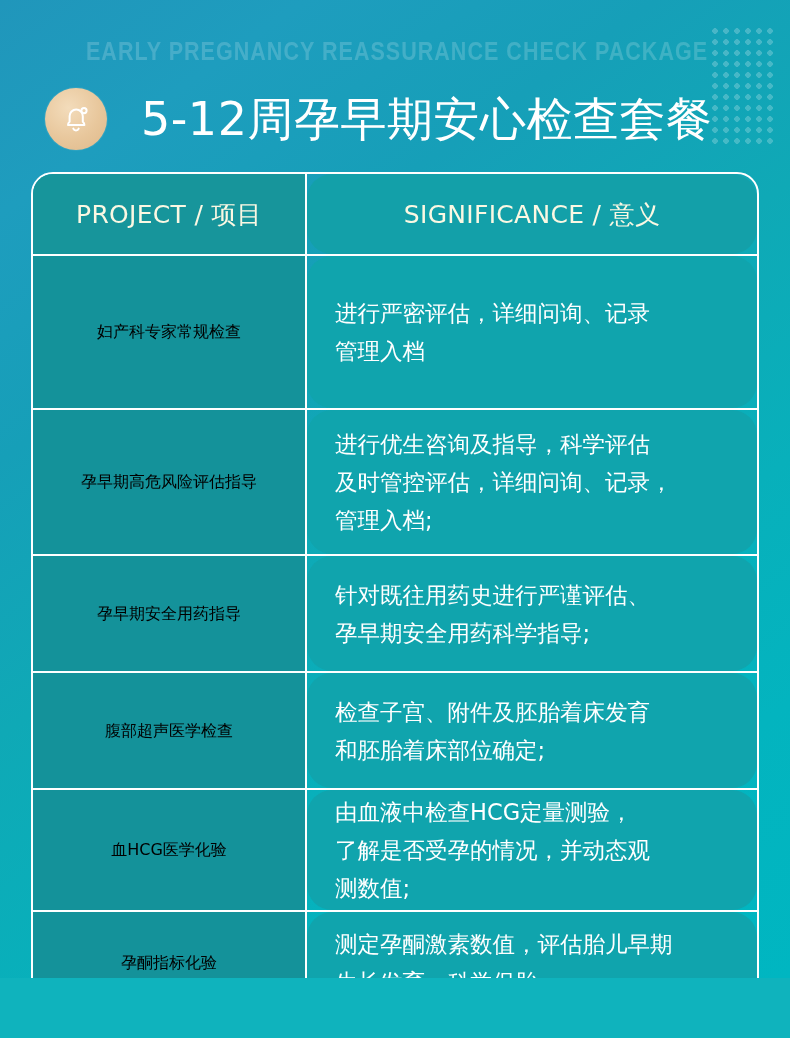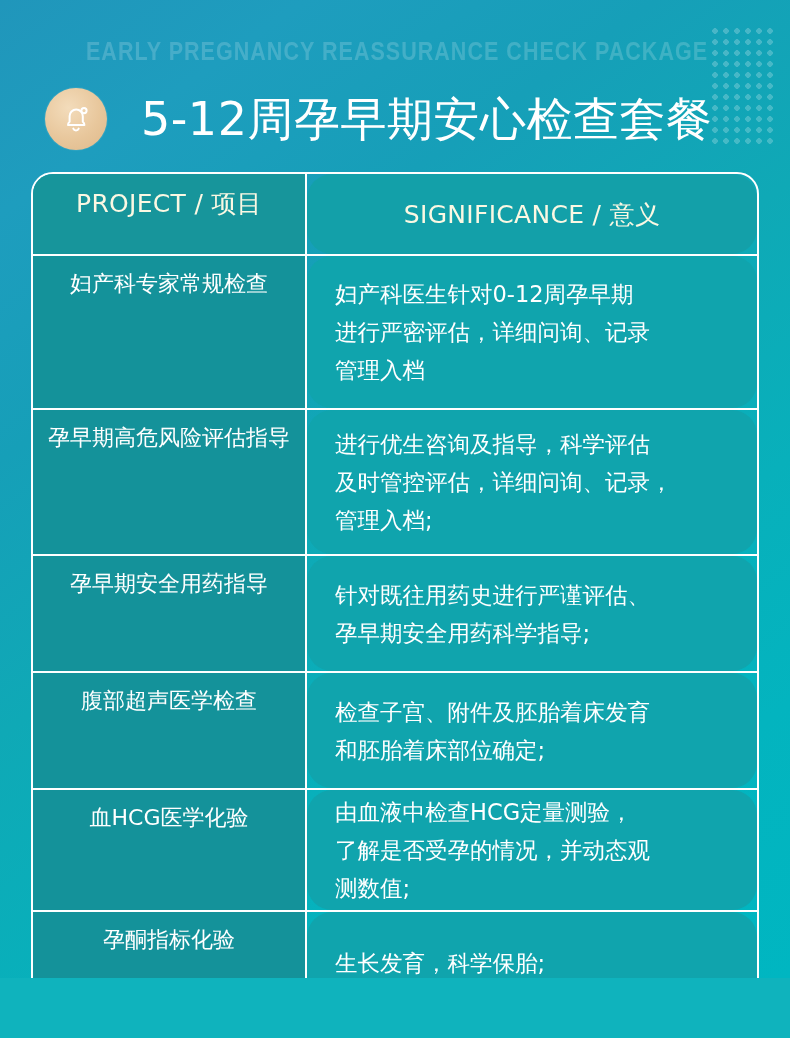--- a/index.html
+++ b/index.html
@@ -122,23 +122,23 @@
   }
   .trow:last-child { border-bottom: none; }
 
   .cell-left {
     width: 274px;
     flex: 0 0 274px;
     background: #14929a;
     border-right: 2px solid #ffffff;
     box-sizing: border-box;
     display: flex;
-    align-items: flex-start;
+    align-items: center;
     justify-content: center;
-    padding: 13px 10px;
+    padding: 21px 10px;
   }
 
   .cell-right {
     flex: 1 1 auto;
     background: #10a4ad;
     box-sizing: border-box;
     display: flex;
     align-items: center;
     padding: 4px 20px 4px 28px;
     border-radius: 25px;
@@ -154,22 +154,22 @@
     color: #fbf8e3;
     font-size: 25px;
     letter-spacing: 0.3px;
     white-space: nowrap;
     font-weight: 400;
     font-family: "DejaVu Sans", "Liberation Sans", sans-serif;
   }
   .trow.header .cell-right { justify-content: center; padding-left: 20px; }
 
   .proj-text {
-    color: #ffffff;
-    font-size: 22px;
+    color: #000000;
+    font-size: 16px;
     line-height: 30px;
     text-align: center;
     white-space: nowrap;
     font-family: "DejaVu Sans", "Liberation Sans", sans-serif;
   }
 
   .sig-text {
     color: #ffffff;
     font-size: 22.5px;
     line-height: 38px;
@@ -222,21 +222,20 @@
         <span class="head-text">SIGNIFICANCE / 意义</span>
       </div>
     </div>
 
     <div class="trow r0">
       <div class="cell-left">
         <span class="proj-text">妇产科专家常规检查</span>
       </div>
       <div class="cell-right">
         <div class="sig-text">
-          <span class="ln">妇产科医生针对0-12周孕早期</span>
           <span class="ln">进行严密评估，详细问询、记录</span>
           <span class="ln">管理入档</span>
         </div>
       </div>
     </div>
 
     <div class="trow r1">
       <div class="cell-left">
         <span class="proj-text">孕早期高危风险评估指导</span>
       </div>
@@ -285,19 +284,20 @@
         </div>
       </div>
     </div>
 
     <div class="trow r5">
       <div class="cell-left">
         <span class="proj-text">孕酮指标化验</span>
       </div>
       <div class="cell-right">
         <div class="sig-text">
+          <span class="ln">测定孕酮激素数值，评估胎儿早期</span>
           <span class="ln">生长发育，科学保胎;</span>
         </div>
       </div>
     </div>
 
   </div>
 </div>
 
 </body></html>

